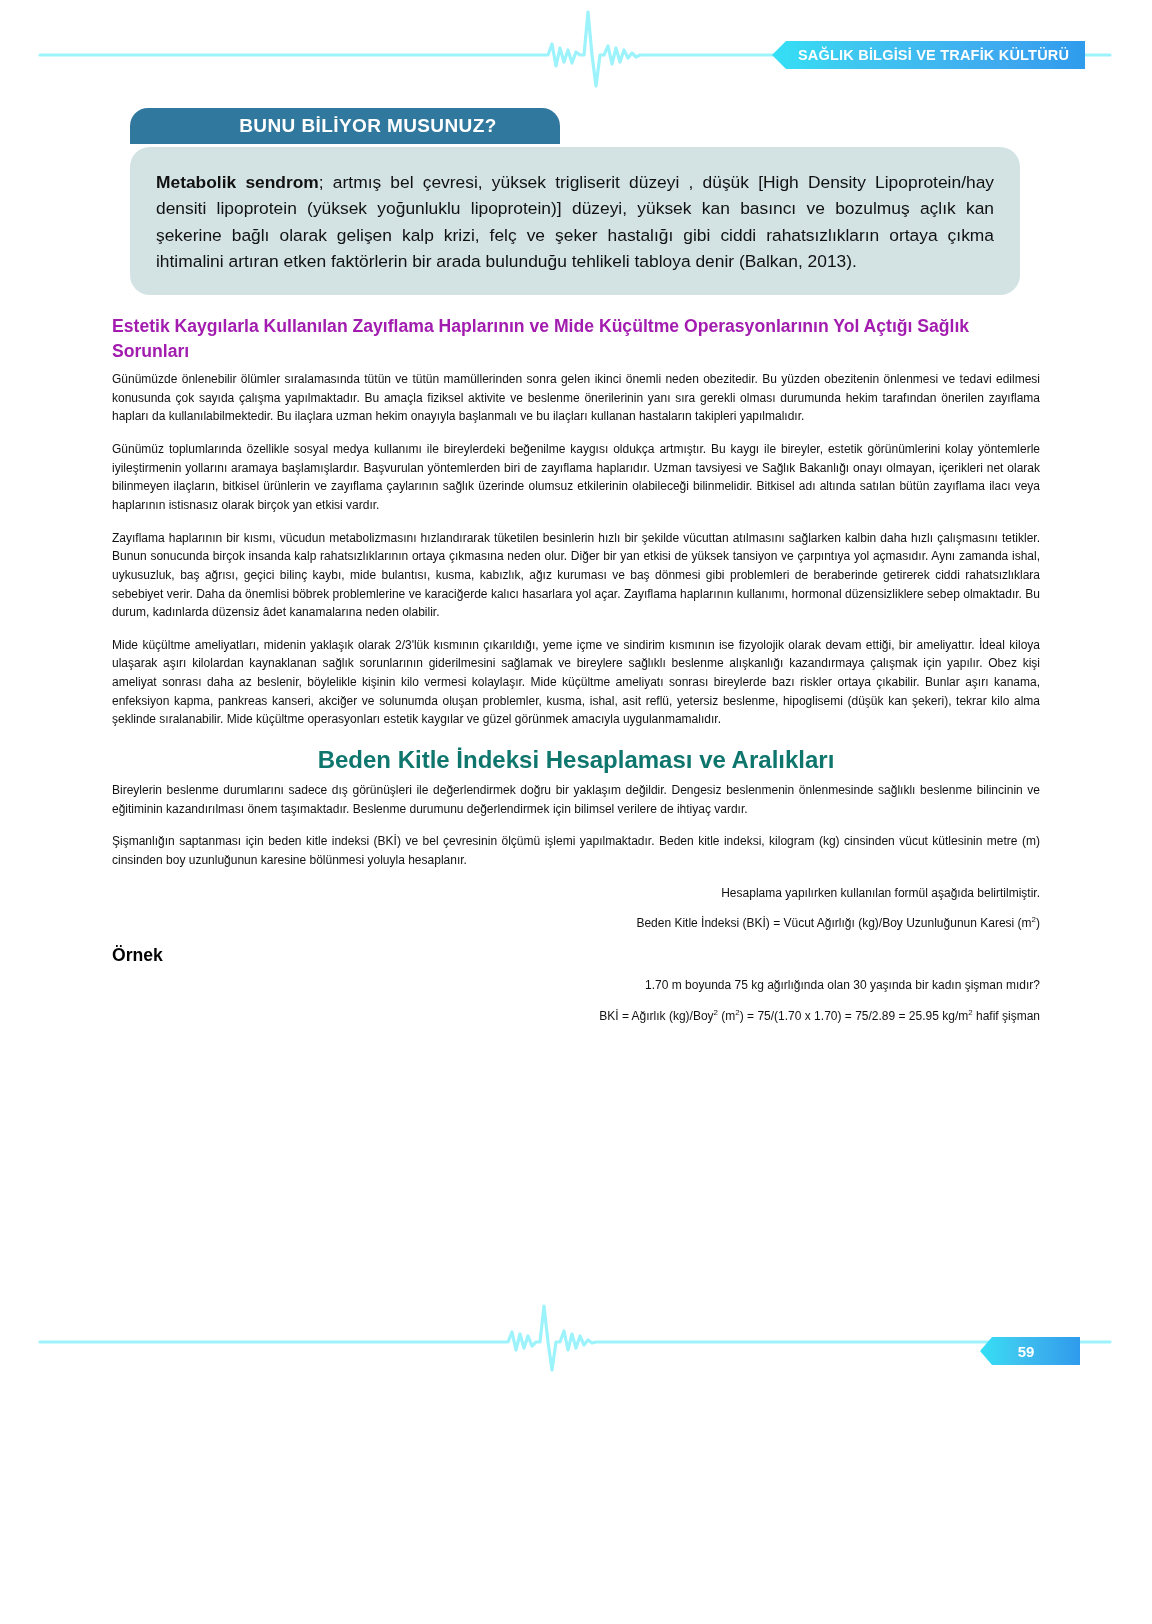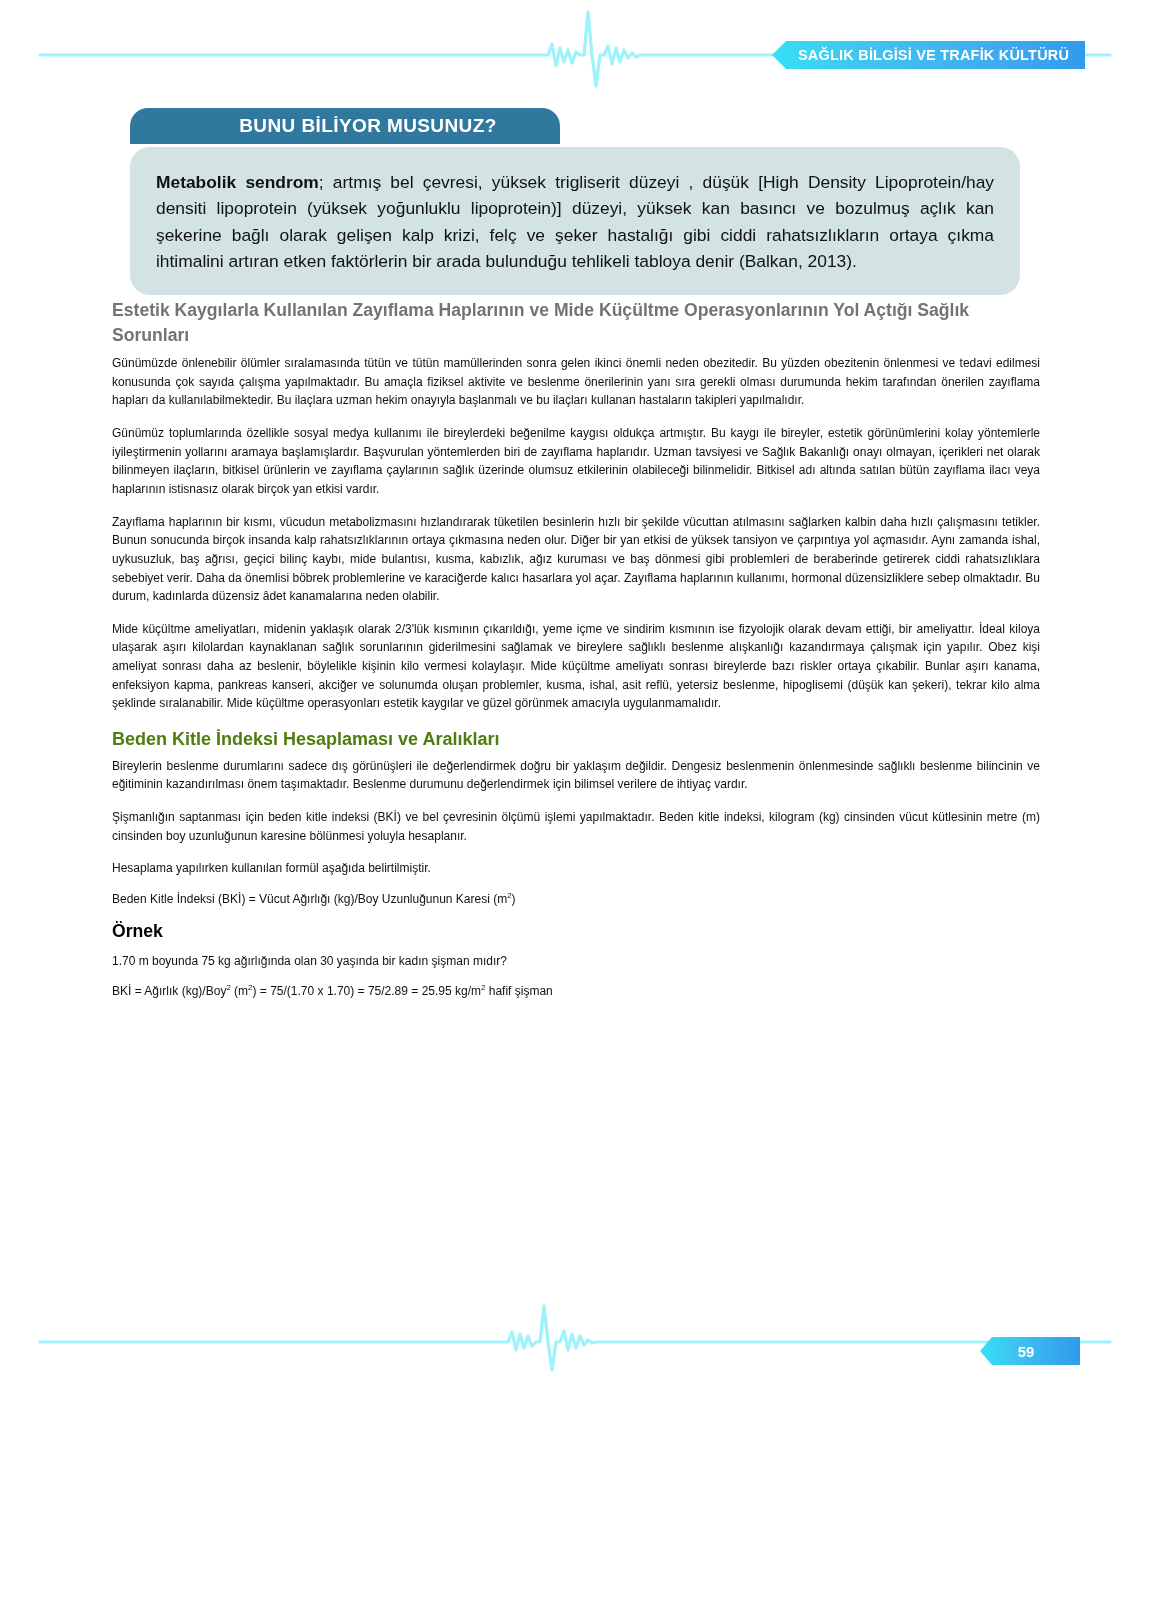--- a/index.html
+++ b/index.html
@@ -85,41 +85,42 @@
   .content {
     position: absolute;
     left: 112px;
     top: 298px;
     width: 928px;
   }
   h2.section-head {
     font-size: 17.6px;
     font-weight: bold;
     line-height: 1.42;
-    margin: 0 0 6px 0;
-    color: #737373;
+    margin: 16px 0 6px 0;
+    color: #a21caf;
   }
   h3.sub-head {
-    font-size: 18px;
+    font-size: 24px;
     font-weight: bold;
     line-height: 1.42;
     margin: 14px 0 4px 0;
-    color: #4d7c0f;
+    color: #0f766e;
+    text-align: center;
   }
   p.body {
     font-size: 12px;
     line-height: 1.555;
     margin: 0 0 14px 0;
     text-align: justify;
     color: #111111;
     hyphens: auto;
   }
   p.body:last-child { margin-bottom: 0; }
   p.plain {
-    text-align: left;
+    text-align: right;
     margin-bottom: 12px;
   }
   .ornek {
     font-size: 17.6px;
     font-weight: bold;
     margin: 6px 0 10px 0;
     color: #000000;
   }
   sup { font-size: 0.66em; vertical-align: super; line-height: 0; }
 

